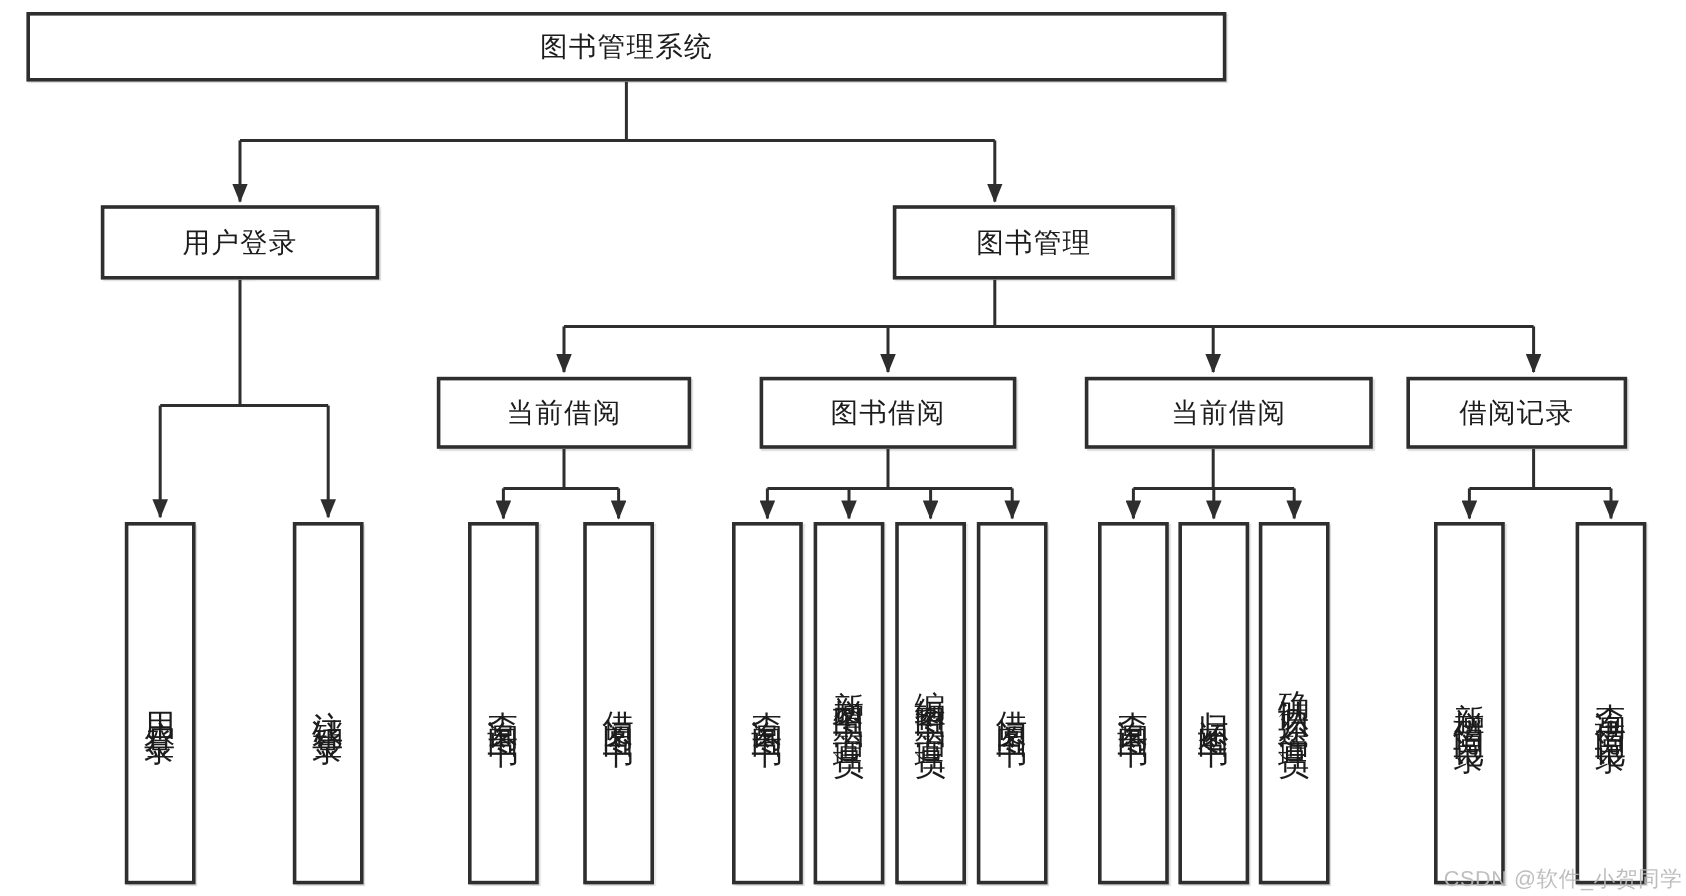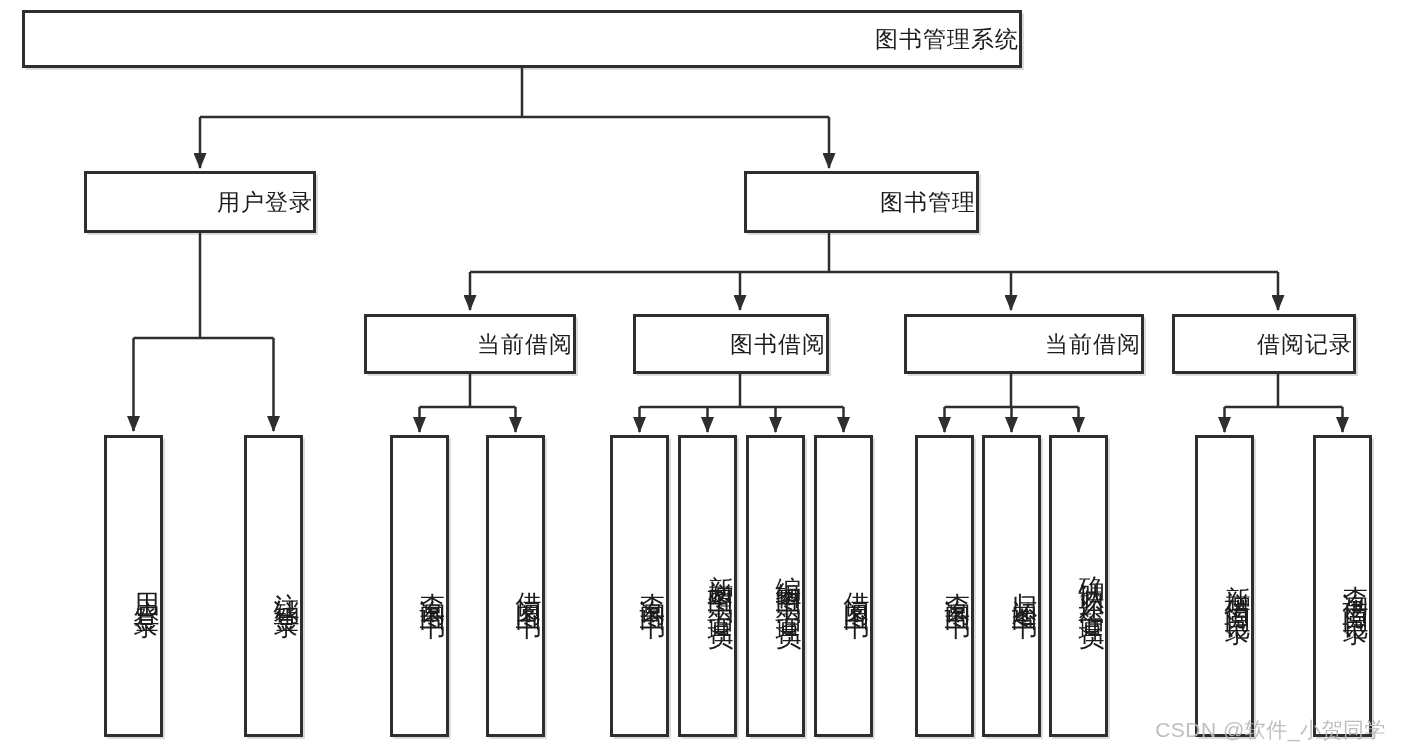--- a/index.html
+++ b/index.html
@@ -4,31 +4,31 @@
 <style>
   html,body{margin:0;padding:0;}
   body{
     width:1405px;height:747px;position:relative;background:#ffffff;
     font-family:"Liberation Sans","DejaVu Sans",sans-serif;
     overflow:hidden;color:#1c1c1c;
   }
   .connector-layer{position:absolute;left:0;top:0;z-index:1;}
   .node{
     position:absolute;box-sizing:border-box;background:#ffffff;
-    border:3px solid #2e2e2e;display:flex;align-items:center;justify-content:flex-end;
+    border:3px solid #2e2e2e;display:flex;align-items:center;justify-content:center;
     z-index:2;box-shadow:1.5px 1.5px 1px rgba(60,60,60,0.18);
   }
   .h-node{font-size:23px;letter-spacing:1px;white-space:nowrap;}
   .v-node .vtext{
     writing-mode:vertical-rl;text-orientation:mixed;
     font-size:26px;line-height:1;letter-spacing:7px;
   }
   .watermark{
-    position:absolute;right:19px;bottom:3px;z-index:3;
-    font-size:21px;color:rgba(185,185,185,0.92);letter-spacing:0.5px;white-space:nowrap;
+    position:absolute;right:3px;bottom:3px;z-index:3;
+    font-size:18px;color:rgba(185,185,185,0.92);letter-spacing:0.5px;white-space:nowrap;
   }
 </style>
 </head>
 <body>
 
 <svg class="connector-layer" width="1405" height="747" viewBox="0 0 1405 747">
   <defs>
     <marker id="arrow" viewBox="0 0 16 13" refX="15" refY="6.5" markerWidth="16" markerHeight="13" orient="auto" markerUnits="userSpaceOnUse">
       <path d="M0,0 L16,6.5 L0,13 Z" fill="#2e2e2e"></path>
     </marker>
@@ -84,21 +84,21 @@
 <div class="node h-node" style="left:84px;top:171px;width:232px;height:62px">
   <span>用户登录</span>
 </div>
 <div class="node h-node" style="left:744px;top:171px;width:235px;height:62px">
   <span>图书管理</span>
 </div>
 
 <div class="node h-node" style="left:364px;top:314px;width:212px;height:60px">
   <span>当前借阅</span>
 </div>
-<div class="node h-node" style="left:633px;top:314px;width:196px;height:60px">
+<div class="node h-node" style="left:633px;top:314px;width:214px;height:60px">
   <span>图书借阅</span>
 </div>
 <div class="node h-node" style="left:904px;top:314px;width:240px;height:60px">
   <span>当前借阅</span>
 </div>
 <div class="node h-node" style="left:1172px;top:314px;width:184px;height:60px">
   <span>借阅记录</span>
 </div>
 
 <div class="node v-node" style="left:104px;top:435px;width:59px;height:302px">

